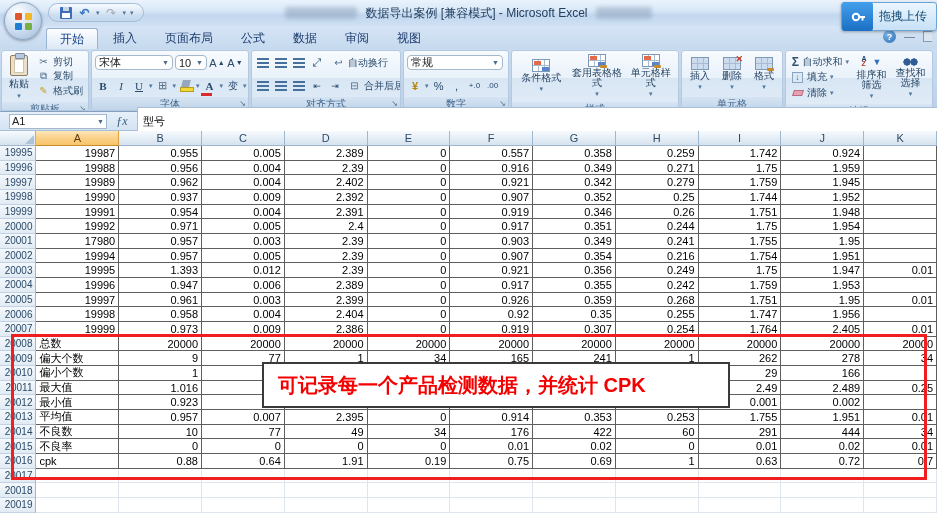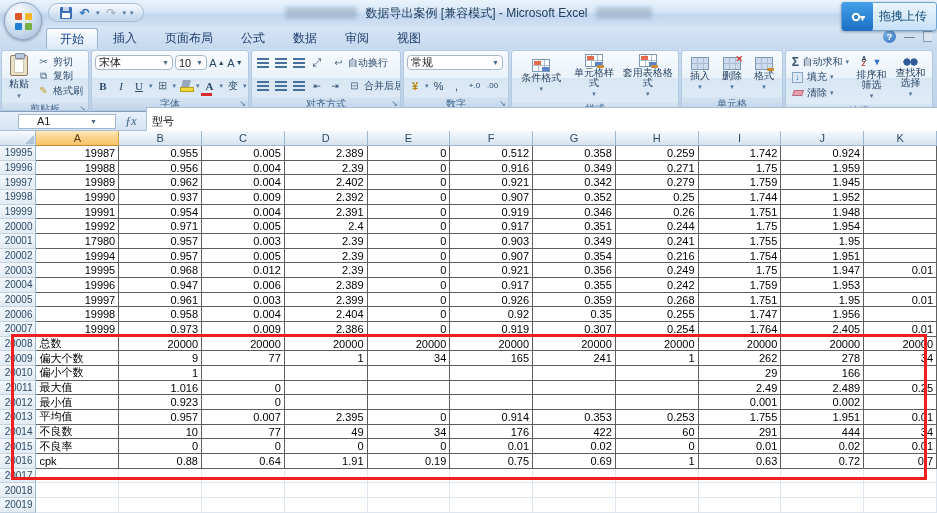--- a/index.html
+++ b/index.html
@@ -112,22 +112,22 @@
     radial-gradient(circle at 11px 5px,#2F5C96 0 3.4px,transparent 3.9px)}
   .i-eraser{width:10px;height:6px;background:#E8A0B0;border:1px solid #B76E80;transform:skewX(-18deg)}
   .i-filldn{width:11px;height:11px;background:#DCE8F4;border:1px solid #8AA5C2;color:#2F6FBF;
     font-size:9px;display:flex;align-items:center;justify-content:center}
   .sigma{color:#34536F;font-size:12px;font-weight:bold}
   .tinytxt{font-size:8px;color:#2A4A6B;letter-spacing:0}
 
   
   .fbar{position:absolute;left:0;top:112px;width:100%;height:19px;display:flex;align-items:center;
     background:linear-gradient(180deg,#E7F0FA,#D3E3F3);border-bottom:1px solid #A9BFD6}
-  .namebox{width:98px;height:15px;background:#fff;border:1px solid #A3B8CC;margin-left:18px;
-    display:flex;align-items:center;font-size:11px;padding:0 18px;color:#222}
+  .namebox{width:98px;height:15px;background:#fff;border:1px solid #A3B8CC;margin-left:9px;
+    display:flex;align-items:center;font-size:11px;padding:0 2px;color:#222}
   .fx{width:30px;text-align:center;font-family:"Liberation Serif",serif;font-style:italic;
     font-size:12px;color:#3E6280}
   .fcontent{flex:1;height:29px;background:#fff;border:1px solid #A9BFD6;border-right:none;
     font-size:11px;display:flex;align-items:center;padding:0 5px}
 
   
   .grid{position:absolute;left:0;top:131px;width:100%;height:382px;background:#fff;overflow:hidden}
   .ghead{display:flex;height:15px}
   .corner{width:37px;position:relative;background:linear-gradient(180deg,#F7FAFD,#E4EDF6 55%,#D6E2EF);
     border-right:1px solid #9EB6CE;border-bottom:1px solid #9EB6CE}
@@ -351,28 +351,28 @@
         </div>
     </div>
 
     <div class="rgroup" style="width:168px">
       <div class="rg-content" style="justify-content:space-around;align-items:center">
         <span class="bigbtn" style="width:54px">
             <span class="i-grid"></span>
             <span>条件格式</span>
             <span class="qda">▾</span>
           </span>
+        <span class="bigbtn" style="width:56px">
+            <span class="i-grid i-fmtb"></span>
+            <span>套用表格格式</span>
+            <span class="qda">▾</span>
+          </span>
         <span class="bigbtn" style="width:50px">
             <span class="i-grid i-fmtb"></span>
             <span>单元格样式</span>
-            <span class="qda">▾</span>
-          </span>
-        <span class="bigbtn" style="width:56px">
-            <span class="i-grid i-fmtb"></span>
-            <span>套用表格格式</span>
             <span class="qda">▾</span>
           </span>
       </div>
       <div class="rg-label">
           <span>样式</span>
         </div>
     </div>
 
     <div class="rgroup" style="width:102px">
       <div class="rg-content" style="justify-content:space-around;align-items:center">
@@ -467,21 +467,21 @@
         <div class="ch">K</div>
       </div>
     <div id="grid-body">
         <div class="grow bordered">
           <div class="rh">19995</div>
           <div class="cell">19987</div>
           <div class="cell">0.955</div>
           <div class="cell">0.005</div>
           <div class="cell">2.389</div>
           <div class="cell">0</div>
-          <div class="cell">0.512</div>
+          <div class="cell">0.557</div>
           <div class="cell">0.358</div>
           <div class="cell">0.259</div>
           <div class="cell">1.742</div>
           <div class="cell">0.924</div>
           <div class="cell"></div>
         </div>
         <div class="grow bordered">
           <div class="rh">19996</div>
           <div class="cell">19988</div>
           <div class="cell">0.956</div>
@@ -575,21 +575,21 @@
           <div class="cell">0.907</div>
           <div class="cell">0.354</div>
           <div class="cell">0.216</div>
           <div class="cell">1.754</div>
           <div class="cell">1.951</div>
           <div class="cell"></div>
         </div>
         <div class="grow bordered">
           <div class="rh">20003</div>
           <div class="cell">19995</div>
-          <div class="cell">0.968</div>
+          <div class="cell">1.393</div>
           <div class="cell">0.012</div>
           <div class="cell">2.39</div>
           <div class="cell">0</div>
           <div class="cell">0.921</div>
           <div class="cell">0.356</div>
           <div class="cell">0.249</div>
           <div class="cell">1.75</div>
           <div class="cell">1.947</div>
           <div class="cell">0.01</div>
         </div>
@@ -812,15 +812,18 @@
           <div class="cell"></div>
           <div class="cell"></div>
           <div class="cell"></div>
           <div class="cell"></div>
           <div class="cell"></div>
           <div class="cell"></div>
           <div class="cell"></div>
         </div>
       </div>
     <div class="redbox"></div>
+    <div class="callout">
+      <span>可记录每一个产品检测数据，并统计 CPK</span>
+    </div>
   </div>
 
 </div>
 
 </body></html>

